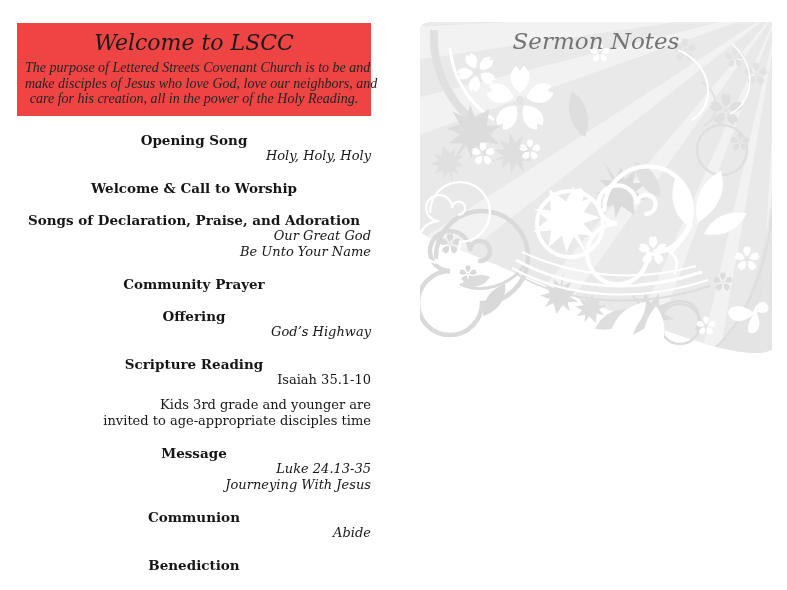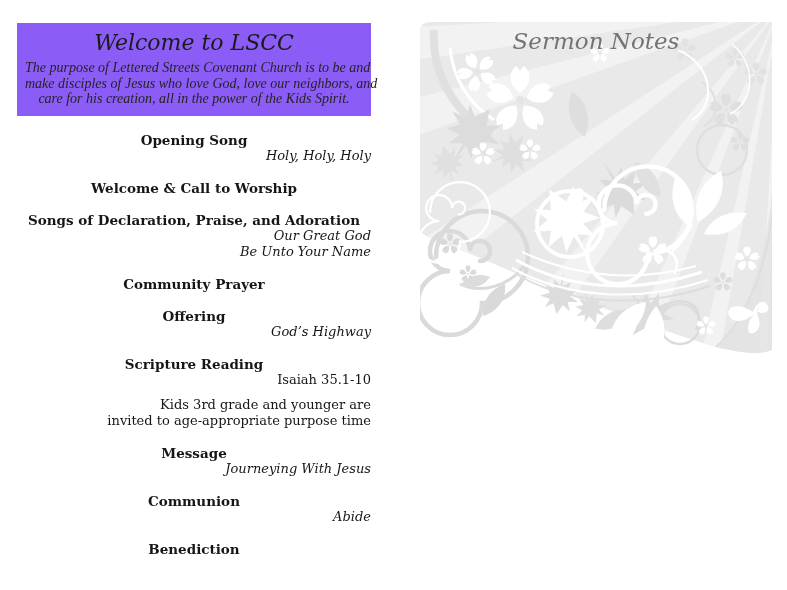--- a/index.html
+++ b/index.html
@@ -74,26 +74,26 @@
     font-size: 23px;
     line-height: 28px;
     color: #737373;
   }
 </style>
 </head>
 <body>
 
 <div class="left-page">
 
-  <div class="header-box" style="background: #8b5cf6;">
+  <div class="header-box" style="background: #ef4444;">
     <div class="header-title">Welcome to LSCC</div>
     <div class="purpose">
       <div class="purpose-line">The purpose of Lettered Streets Covenant Church is to be and</div>
       <div class="purpose-line">make disciples of Jesus who love God, love our neighbors, and</div>
-      <div class="purpose-line">care for his creation, all in the power of the Kids Spirit.</div>
+      <div class="purpose-line">care for his creation, all in the power of the Holy Reading.</div>
     </div>
   </div>
 
   <div class="service-order">
 
     <div class="section">
       <div class="section-heading">Opening Song</div>
       <div class="section-line italic">Holy, Holy, Holy</div>
     </div>
 
@@ -116,25 +116,26 @@
       <div class="section-line italic">God’s Highway</div>
     </div>
 
     <div class="section">
       <div class="section-heading">Scripture Reading</div>
       <div class="section-line">Isaiah 35.1-10</div>
     </div>
 
     <div class="section note">
       <div class="section-line">Kids 3rd grade and younger are</div>
-      <div class="section-line">invited to age-appropriate purpose time</div>
+      <div class="section-line">invited to age-appropriate disciples time</div>
     </div>
 
     <div class="section">
       <div class="section-heading">Message</div>
+      <div class="section-line italic">Luke 24.13-35</div>
       <div class="section-line italic">Journeying With Jesus</div>
     </div>
 
     <div class="section">
       <div class="section-heading">Communion</div>
       <div class="section-line italic">Abide</div>
     </div>
 
     <div class="section">
       <div class="section-heading">Benediction</div>

